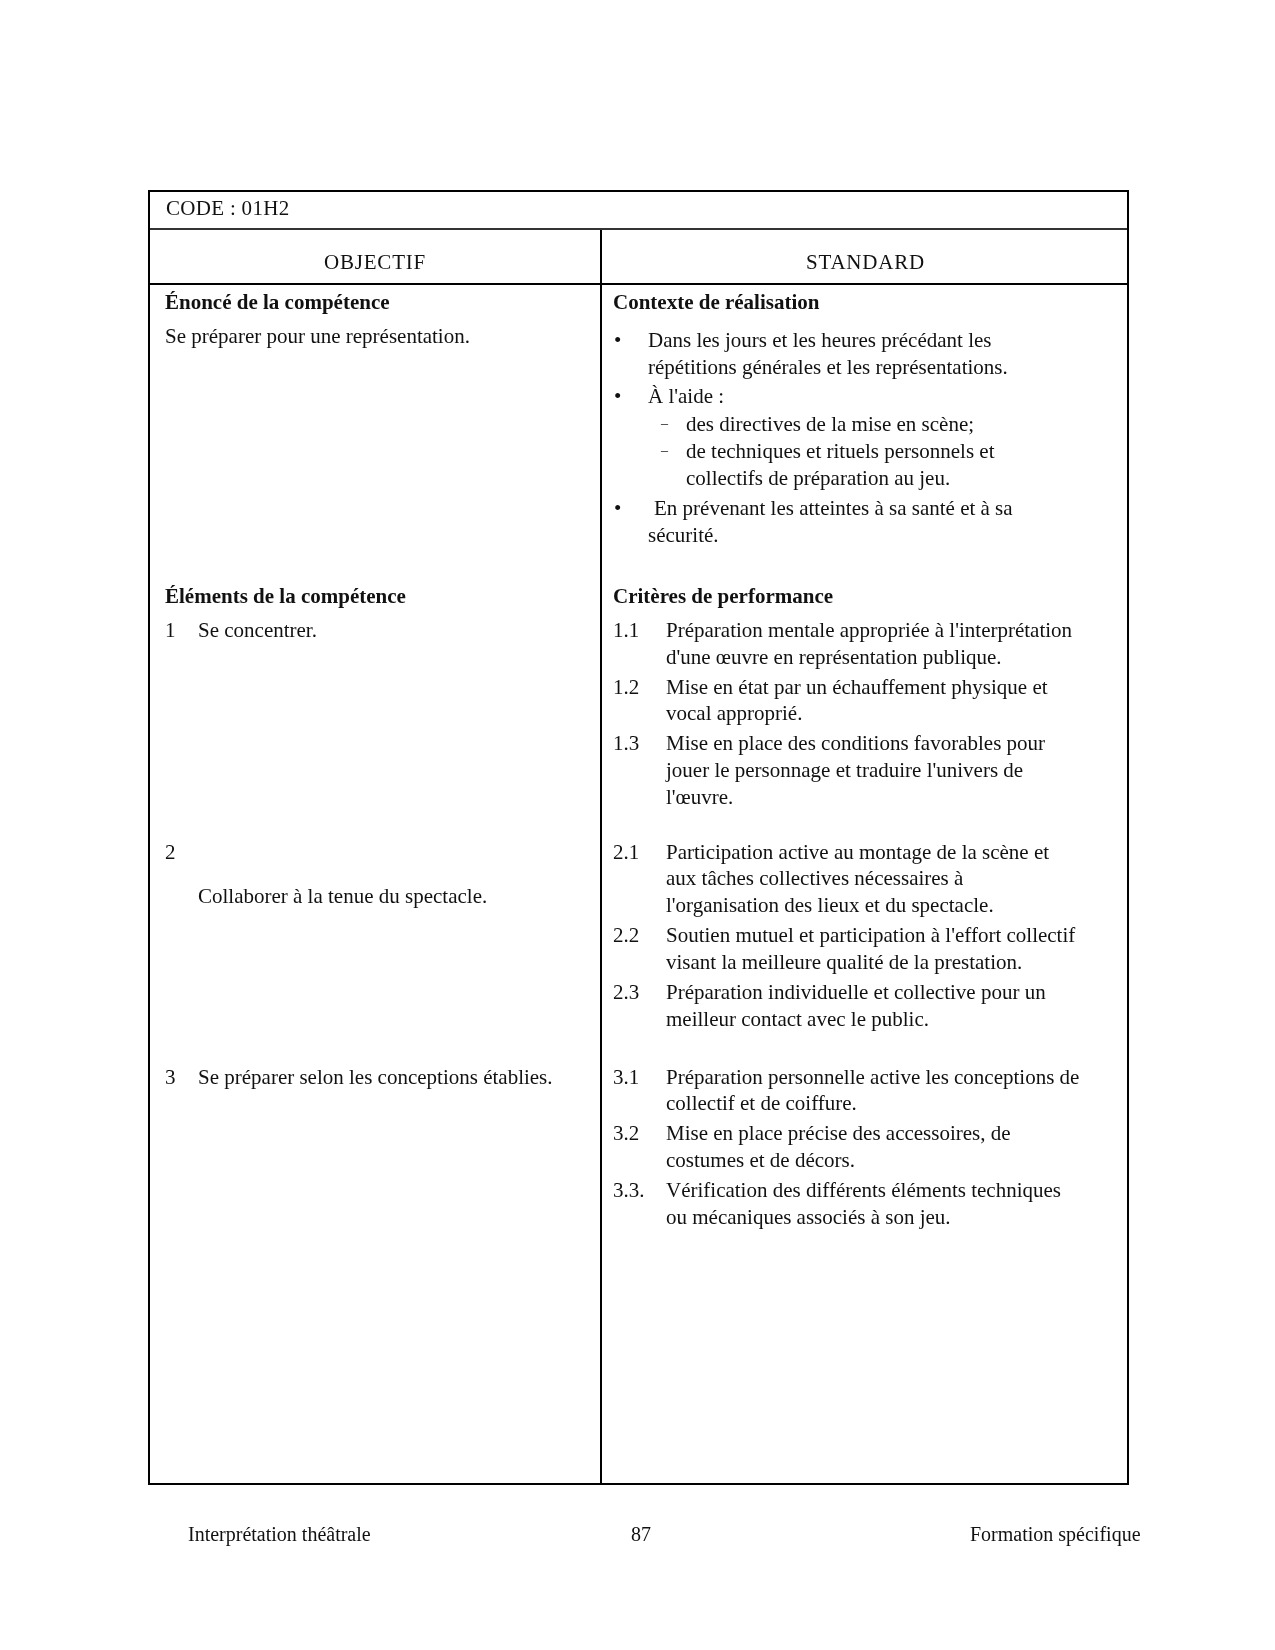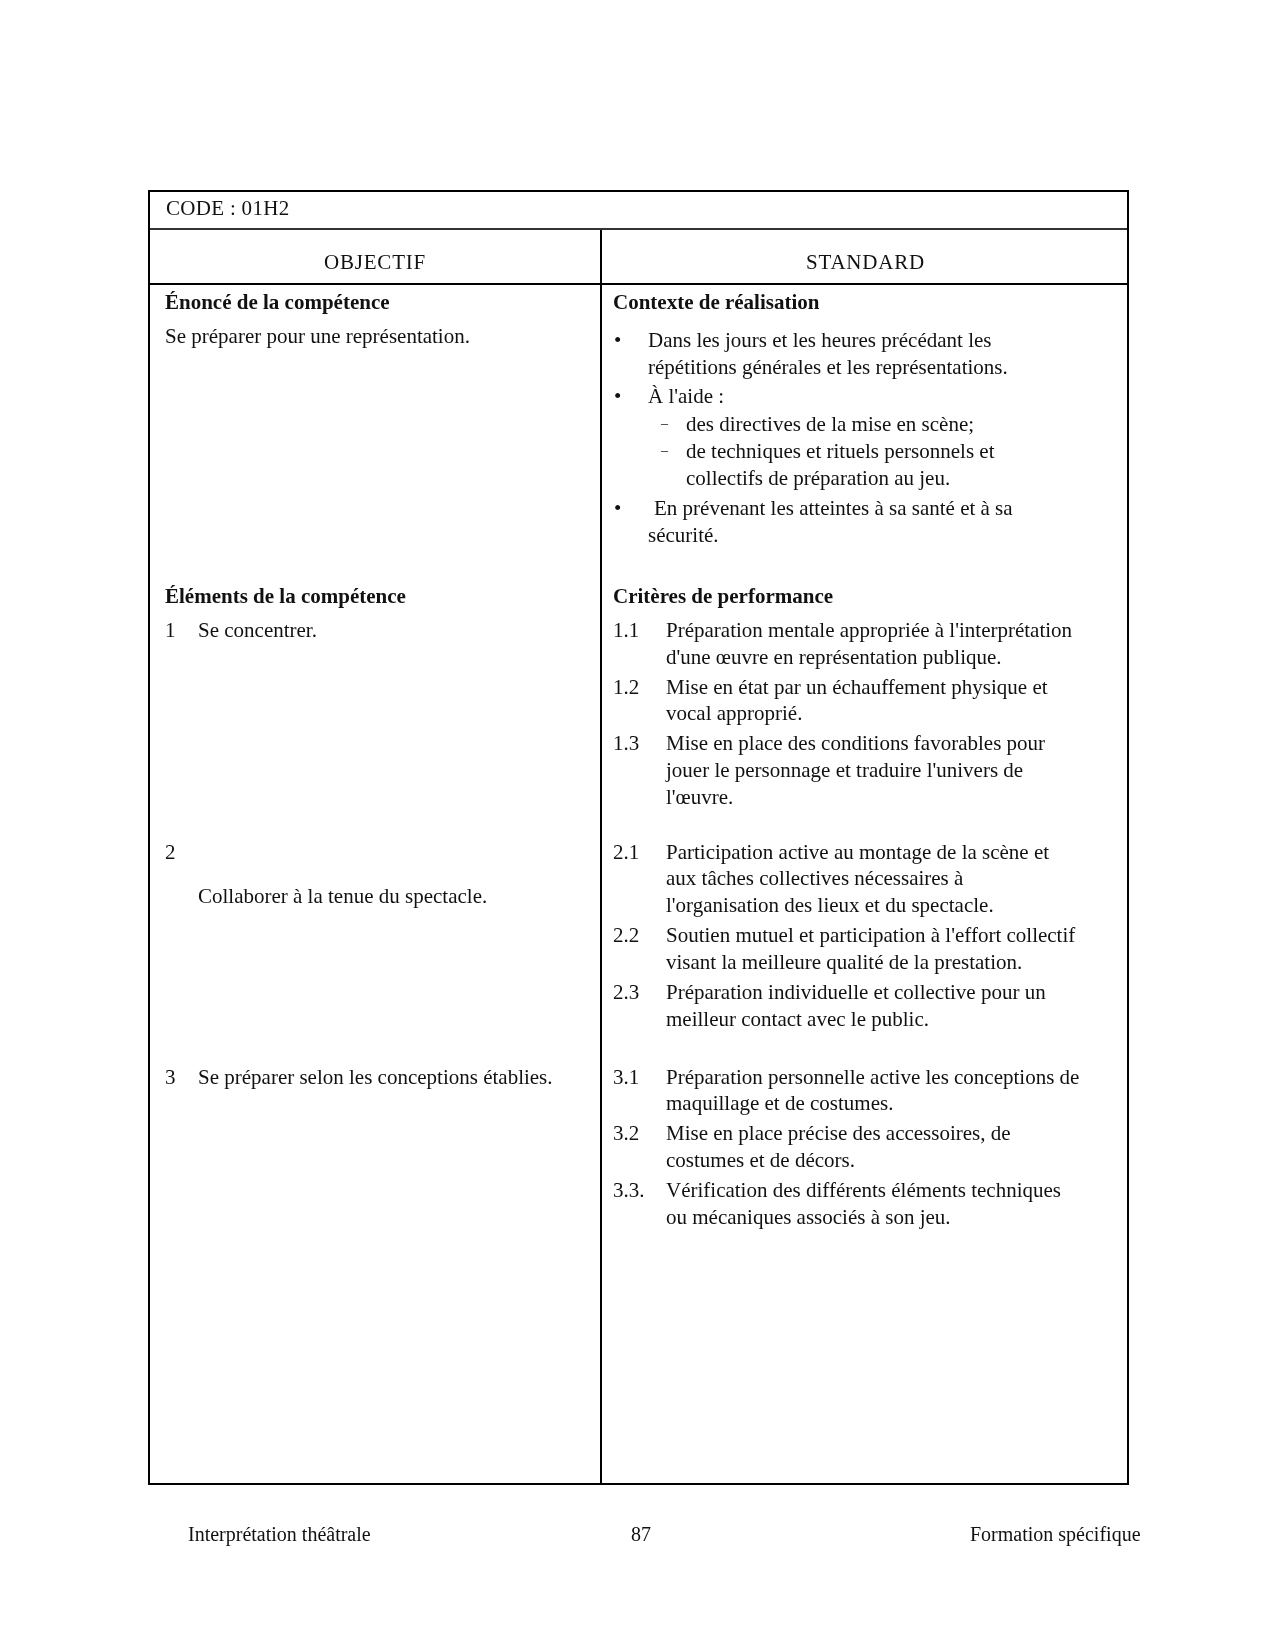--- a/index.html
+++ b/index.html
@@ -123,21 +123,21 @@
     <div class="abs" style="left:613px; top:922px;">2.2</div>
     <div class="abs" style="left:666px; top:922px;">Soutien mutuel et participation à l'effort collectif</div>
     <div class="abs" style="left:666px; top:949px;">visant la meilleure qualité de la prestation.</div>
 
     <div class="abs" style="left:613px; top:979px;">2.3</div>
     <div class="abs" style="left:666px; top:979px;">Préparation individuelle et collective pour un</div>
     <div class="abs" style="left:666px; top:1006px;">meilleur contact avec le public.</div>
 
     <div class="abs" style="left:613px; top:1064px;">3.1</div>
     <div class="abs" style="left:666px; top:1064px;">Préparation personnelle active les conceptions de</div>
-    <div class="abs" style="left:666px; top:1090px;">maquillage et de costumes.</div>
+    <div class="abs" style="left:666px; top:1090px;">collectif et de coiffure.</div>
 
     <div class="abs" style="left:613px; top:1120px;">3.2</div>
     <div class="abs" style="left:666px; top:1120px;">Mise en place précise des accessoires, de</div>
     <div class="abs" style="left:666px; top:1147px;">costumes et de décors.</div>
 
     <div class="abs" style="left:613px; top:1177px;">3.3.</div>
     <div class="abs" style="left:666px; top:1177px;">Vérification des différents éléments techniques</div>
     <div class="abs" style="left:666px; top:1204px;">ou mécaniques associés à son jeu.</div>
   </div>
 </div>

